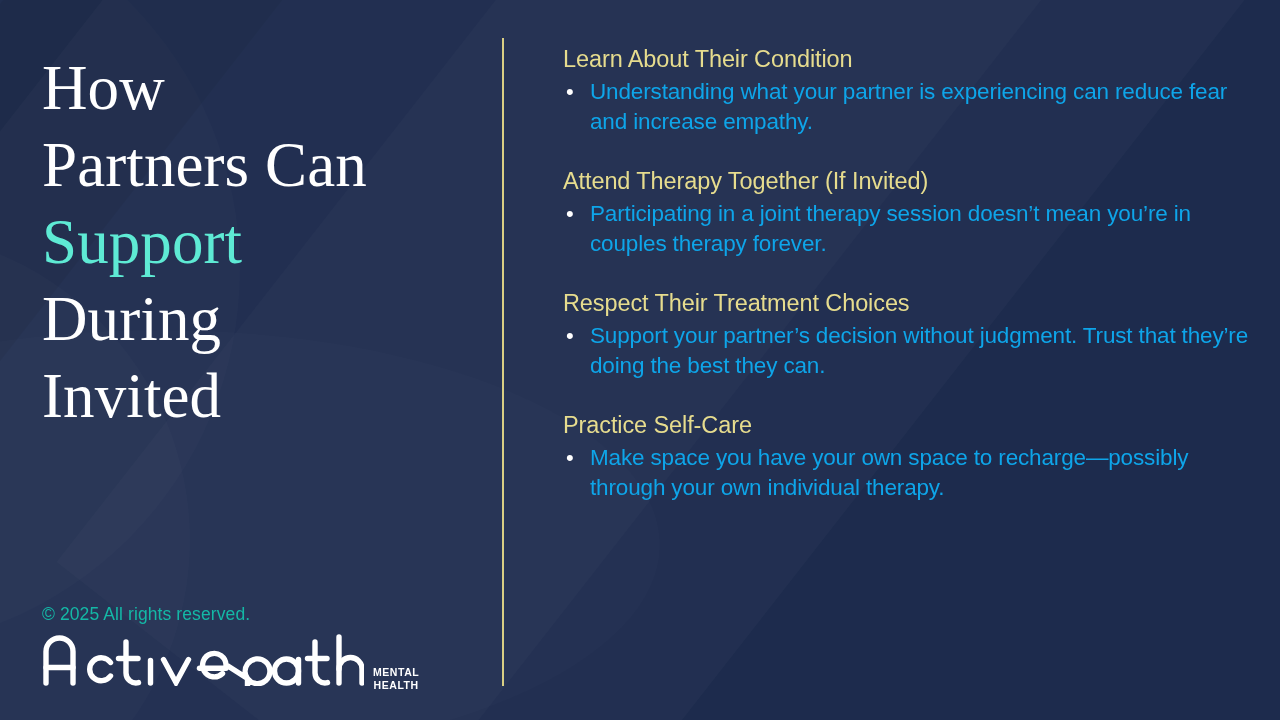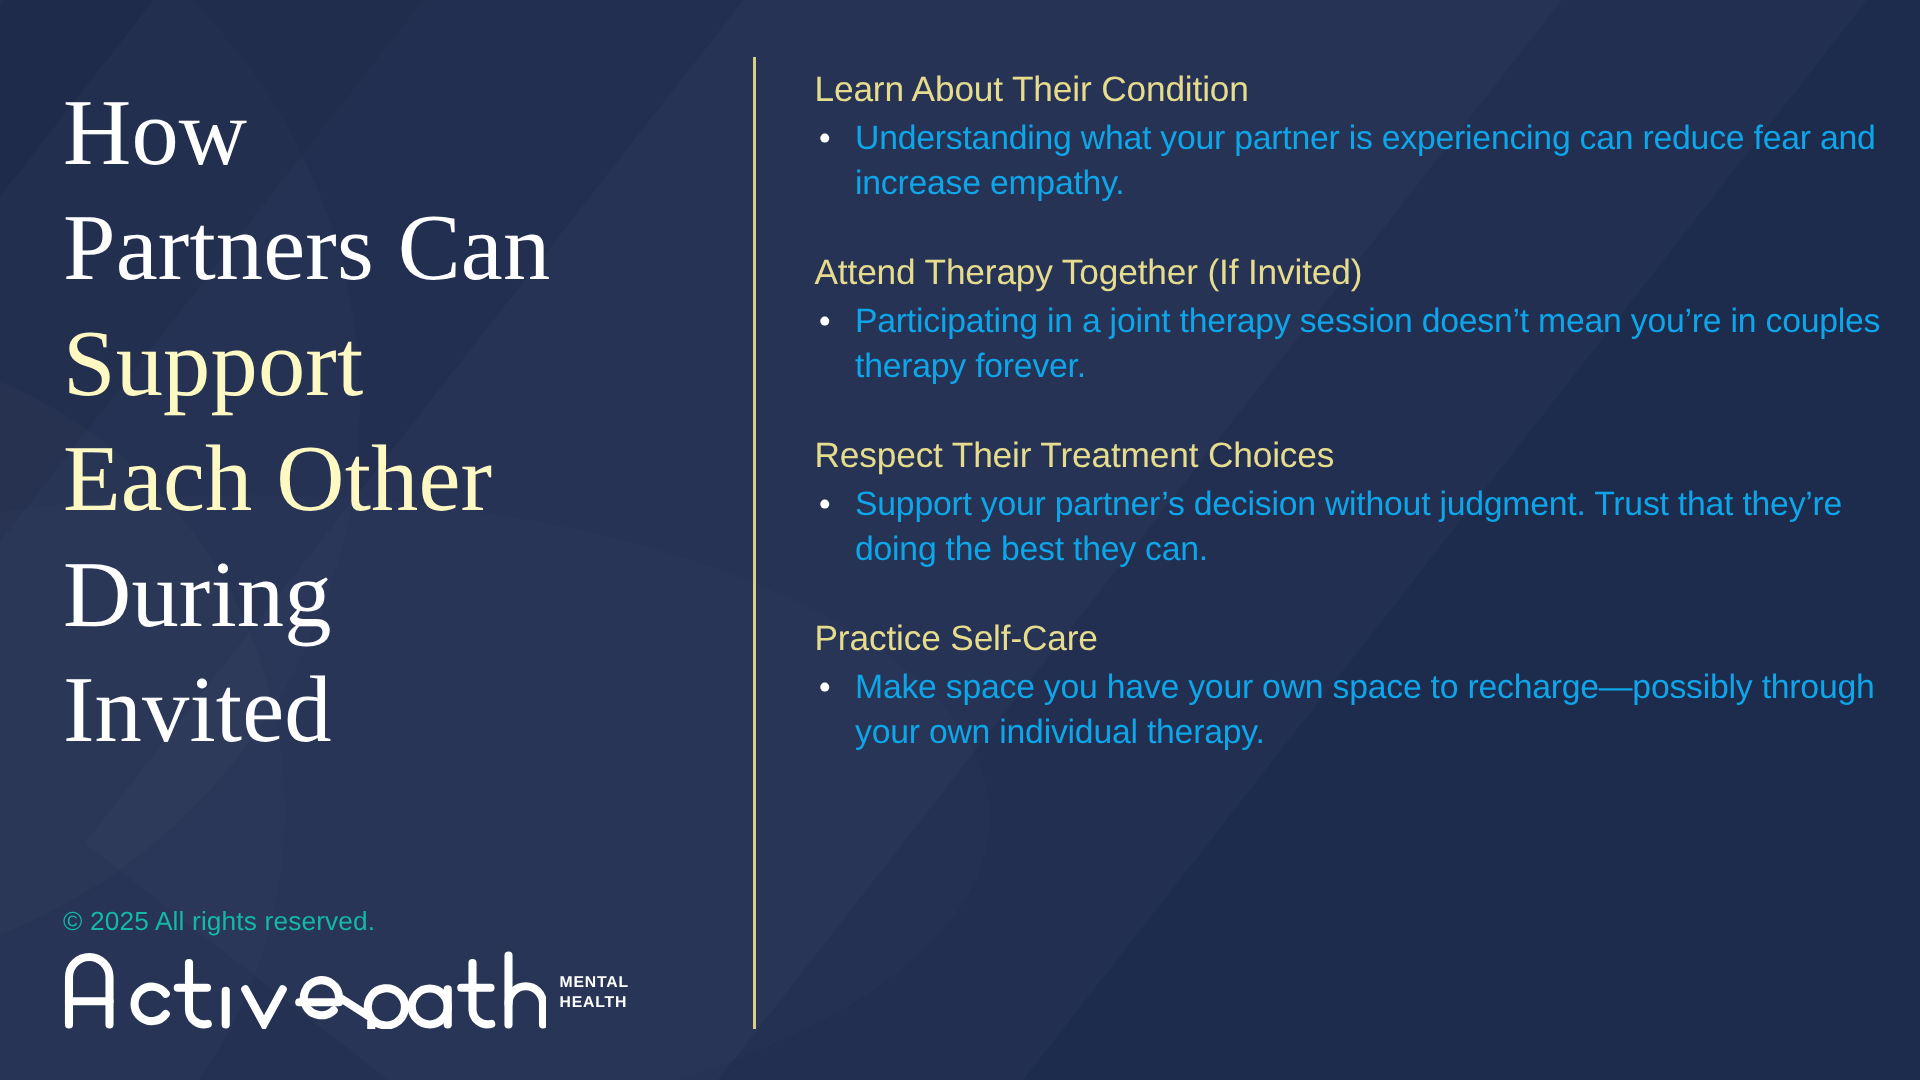--- a/index.html
+++ b/index.html
@@ -89,21 +89,21 @@
   .headline {
     position:absolute;
     top:38px; left:0;
     font-family:"Liberation Serif", serif;
     font-size:63px;
     line-height:77px;
     color:#ffffff;
     font-weight:400;
     letter-spacing:0.1px;
   }
-  .headline .hl-accent { color:#fef9c3; display:block; }
+  .headline .hl-accent { color:#5eead4; display:block; }
   .headline .hl-plain  { color:#ffffff; display:block; }
 
   
   .footer {
     position:absolute;
     left:0; top:592px;
     width:420px;
   }
   .copyright {
     font-size:17.5px;
@@ -112,30 +112,31 @@
     font-weight:400;
   }
   .logo-row {
     margin-top:9px;
     display:flex;
     align-items:flex-start;
   }
   .logo-mark { display:block; }
   .logo-tag {
     margin-left:9px;
-    margin-top:15px;
+    margin-top:32px;
     font-size:10.5px;
     line-height:12.5px;
     font-weight:700;
     color:#ffffff;
     letter-spacing:0.55px;
-  }
-
-  
-  .block { margin-bottom:30px; }
+    text-align:center;
+  }
+
+  
+  .block { margin-bottom:30px;margin-left:20px; }
   .block:last-child { margin-bottom:0; }
 
   .block-heading {
     color:#e6dc8e;
     font-size:23.5px;
     line-height:30px;
     font-weight:400;
     letter-spacing:-0.1px;
     margin-bottom:3px;
   }
@@ -175,21 +176,20 @@
     <div class="bg-diag-1"></div>
     <div class="bg-diag-2"></div>
   </div>
 
   <div class="left-col">
 
     <h1 class="headline" id="headline-host">
         <span class="hl-plain">How</span>
         <span class="hl-plain">Partners Can</span>
         <span class="hl-accent">Support</span>
-        <span class="hl-accent">Each Other</span>
         <span class="hl-plain">During</span>
         <span class="hl-plain">Invited</span>
       </h1>
 
     <div class="footer">
       <div class="copyright">© 2025 All rights reserved.</div>
 
       <div class="logo-row">
         <span class="logo-mark">
           <svg width="322" height="52" viewBox="0 0 322 52" fill="none" aria-hidden="true">

